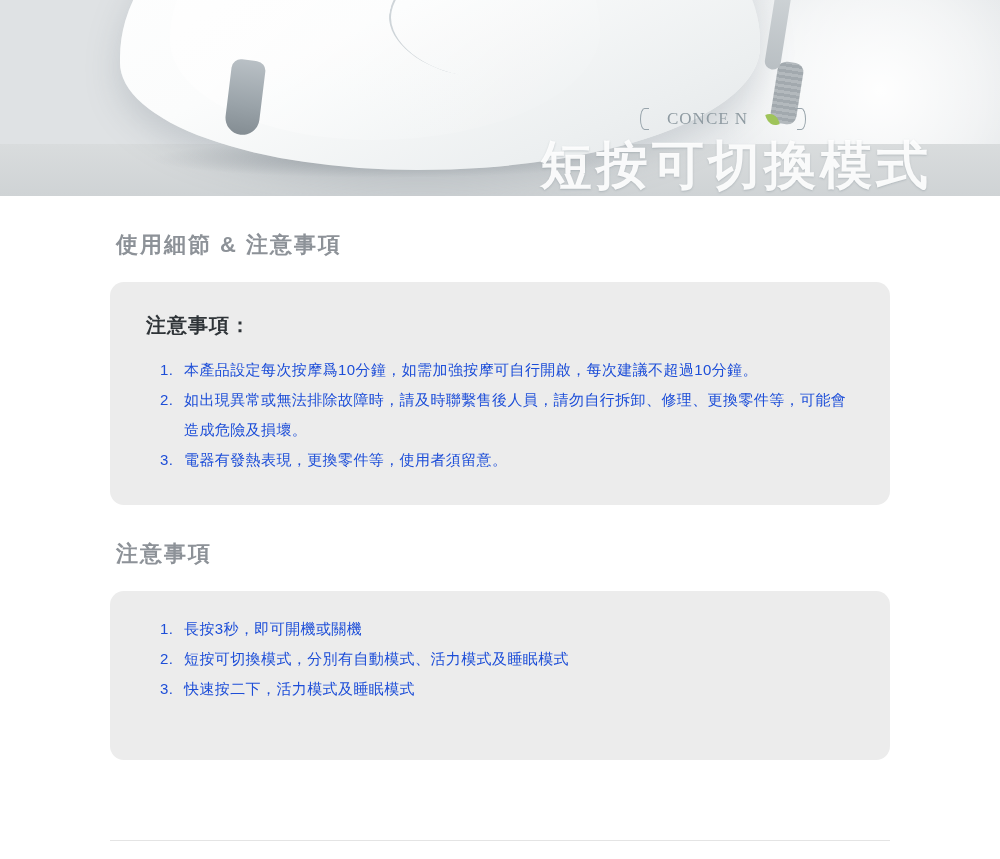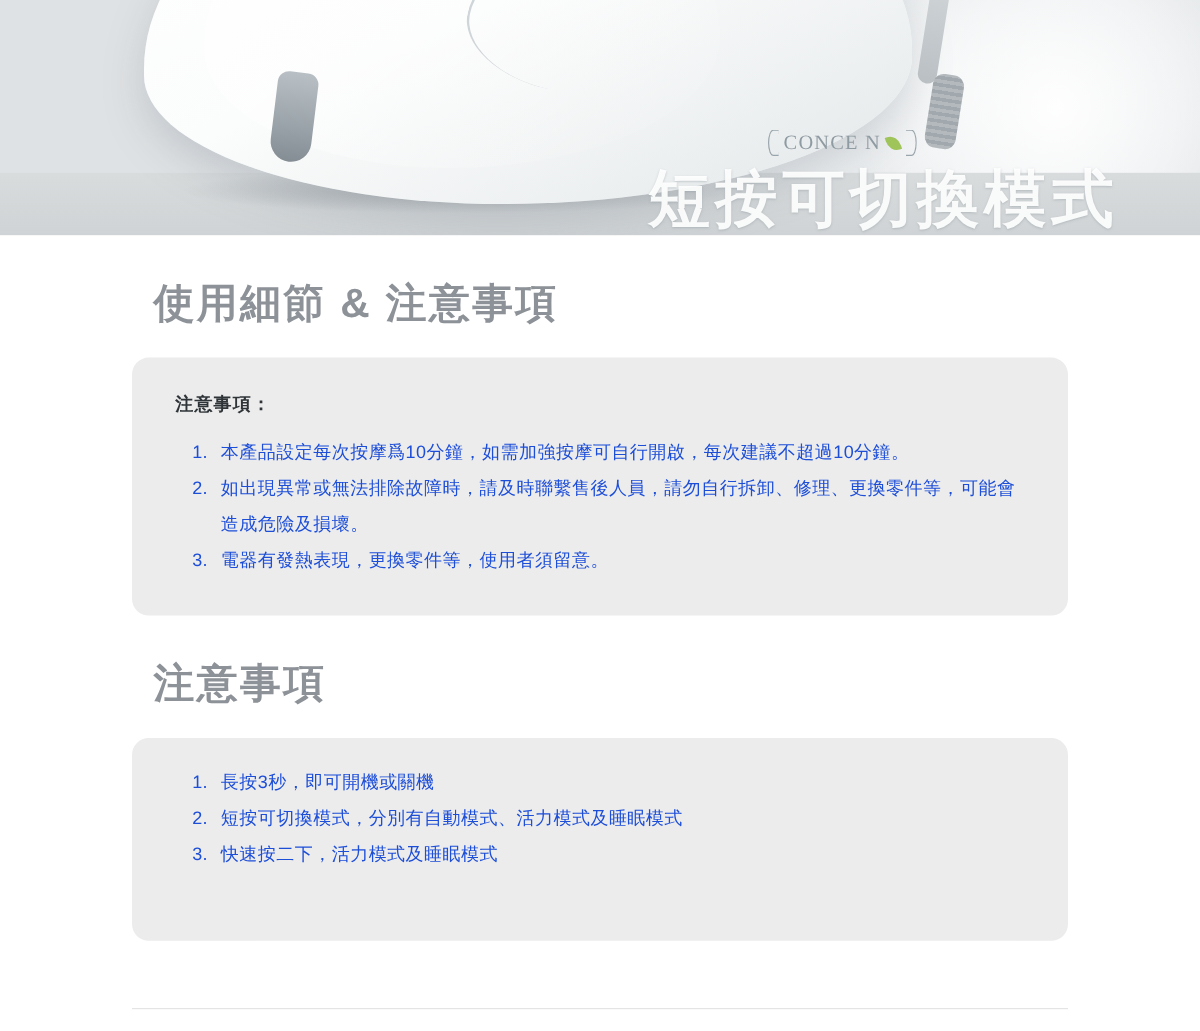--- a/index.html
+++ b/index.html
@@ -120,21 +120,21 @@
     border-radius: 50%;
   }
 
   
   .brand {
     position: absolute;
     left: 640px;
     top: 108px;
     display: flex;
     align-items: center;
-    gap: 4px;
+    gap: 18px;
   }
   .brand-text {
     font-family: "Liberation Serif", serif;
     font-size: 17px;
     letter-spacing: 1px;
     color: #8f9ba2;
   }
   .brand-leaf {
     width: 11px;
     height: 13px;
@@ -164,33 +164,33 @@
     color: rgba(255,255,255,0.92);
     text-shadow: 0 1px 2px rgba(140,150,158,0.45);
     white-space: nowrap;
   }
 
   
   .content {
     padding: 0 110px;
   }
   .section-title {
-    font-size: 34px;
+    font-size: 22px;
     font-weight: 700;
     color: #8d9298;
     letter-spacing: 2px;
-    margin: 34px 0 22px 18px;
+    margin: 34px 0 22px 6px;
   }
   .panel {
     background: #ececec;
     border-radius: 14px;
     padding: 26px 34px 30px 34px;
   }
   .panel-heading {
-    font-size: 15px;
+    font-size: 20px;
     font-weight: 700;
     color: #2f3438;
     letter-spacing: 1px;
     margin: 4px 0 16px 2px;
   }
   ol.list {
     margin: 0;
     padding-left: 34px;
     font-size: 15px;
     line-height: 2.0;

